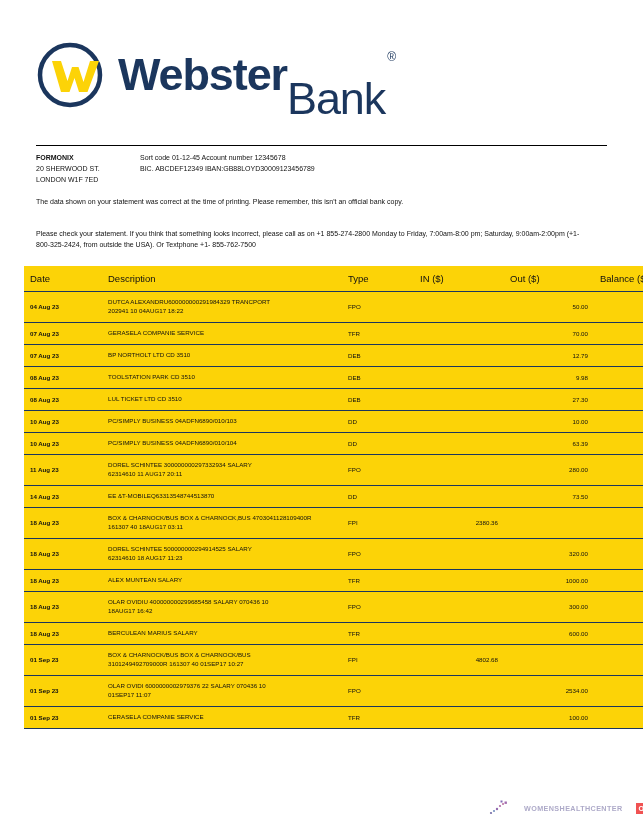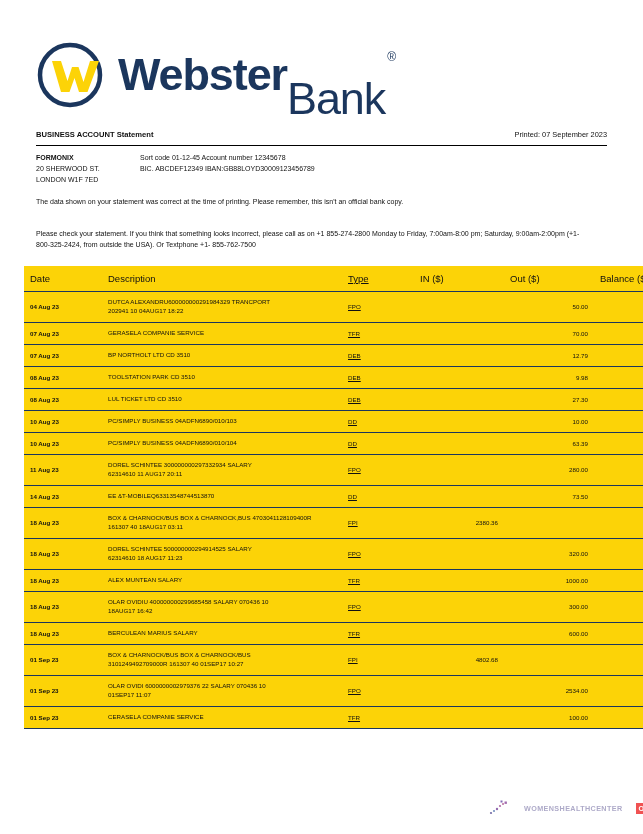--- a/index.html
+++ b/index.html
@@ -153,21 +153,21 @@
   table.txn td {
     font-size: 6.2px;
     padding: 6px 6px;
     border-bottom: 1.1px solid #1b365d;
     vertical-align: middle;
     background: #fcd307;
     color: #111111;
   }
   .col-date   { width: 66px; }
   .col-desc   { width: 228px; }
-  .col-type   { width: 60px; text-decoration: underline; }
+  .col-type   { width: 60px; }
   .col-in     { width: 78px; }
   .col-out    { width: 78px; margin-top: 24px; }
   .col-bal    { width: 85px; }
 
   th.num, td.num { text-align: right; }
   td.date { font-weight: bold; font-size: 6.3px; padding-left: 8px; }
   td.desc { padding-left: 14px; line-height: 1.45; }
   td.type { padding-left: 6px; }
   .desc-l2 { display: block; }
   td.num { padding-right: 10px; }
@@ -218,24 +218,20 @@
                  L51.5 51 L43 51 L38.5 37 L33.5 51 L25 51 Z" fill="#fcd307"></path>
       </svg>
     </span>
     <span class="wordmark">
       <span class="w-bold">Webster</span>
         <span class="w-light">Bank</span>
         <span class="w-reg">®</span>
     </span>
   </div>
 
-  <div class="title-row">
-    <span>BUSINESS ACCOUNT Statement</span>
-    <span class="printed">Printed: 07 September 2023</span>
-  </div>
   <div class="rule"></div>
 
   <div class="info-block">
     <div class="addr">
       <div class="company">FORMONIX</div>
       <div>20 SHERWOOD ST.</div>
       <div>LONDON W1F 7ED</div>
     </div>
     <div class="acct">
       <div>Sort code 01-12-45  Account number 12345678</div>

